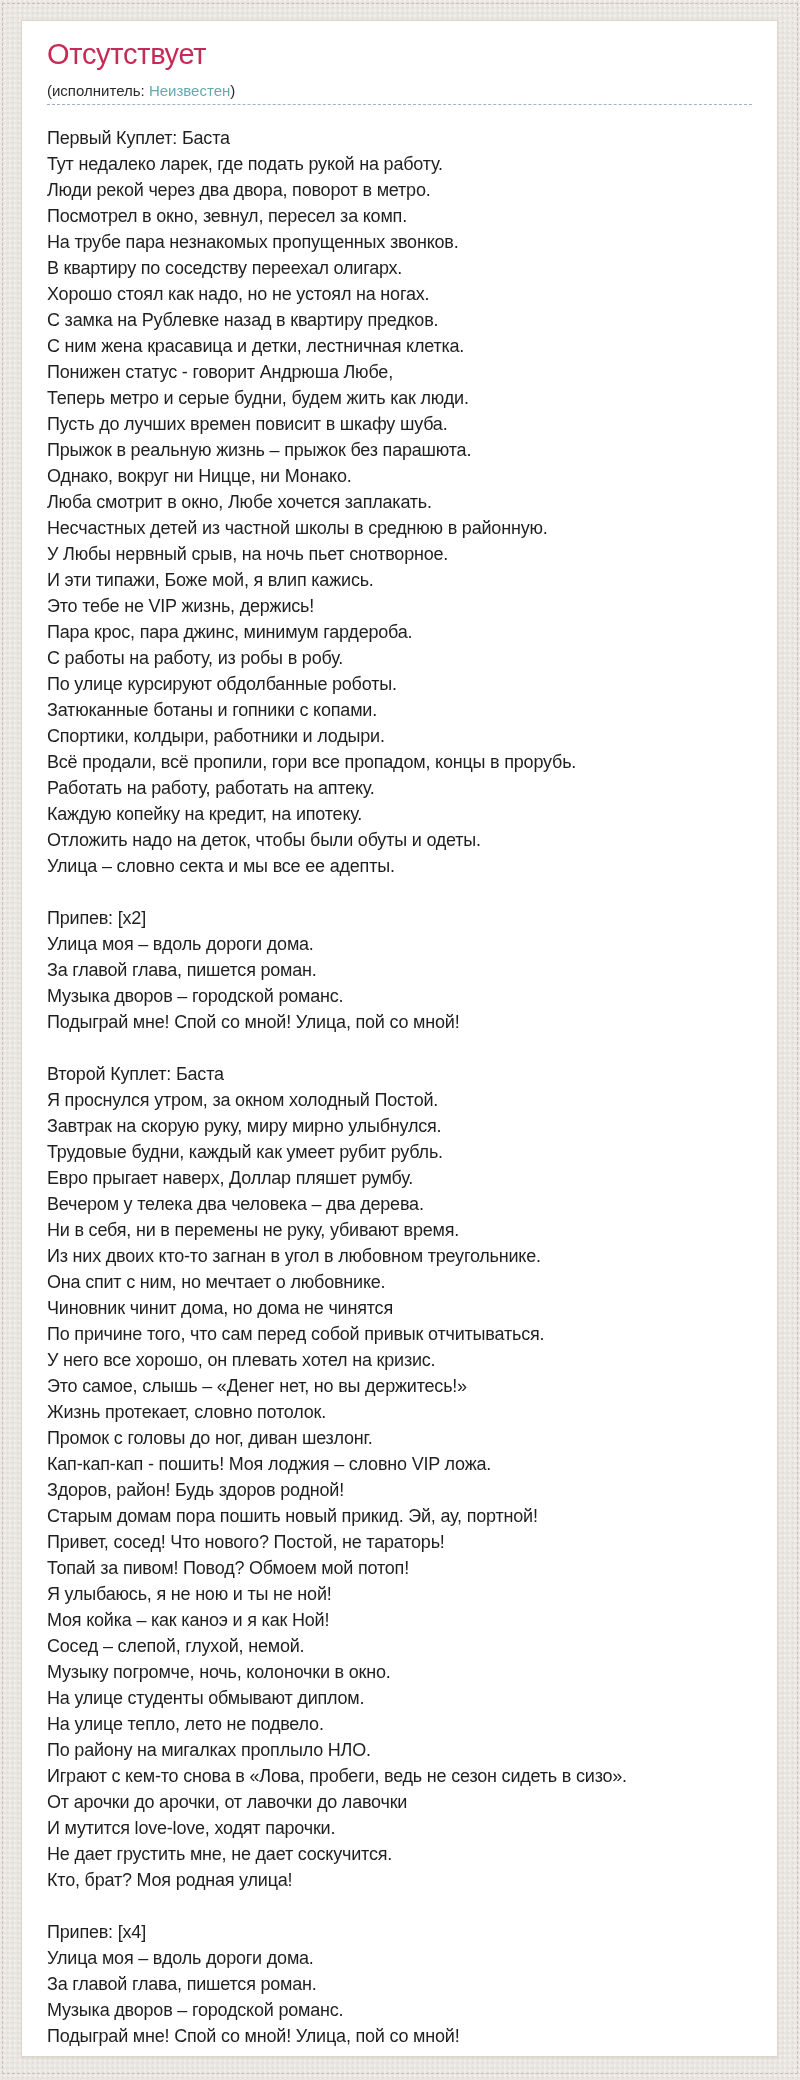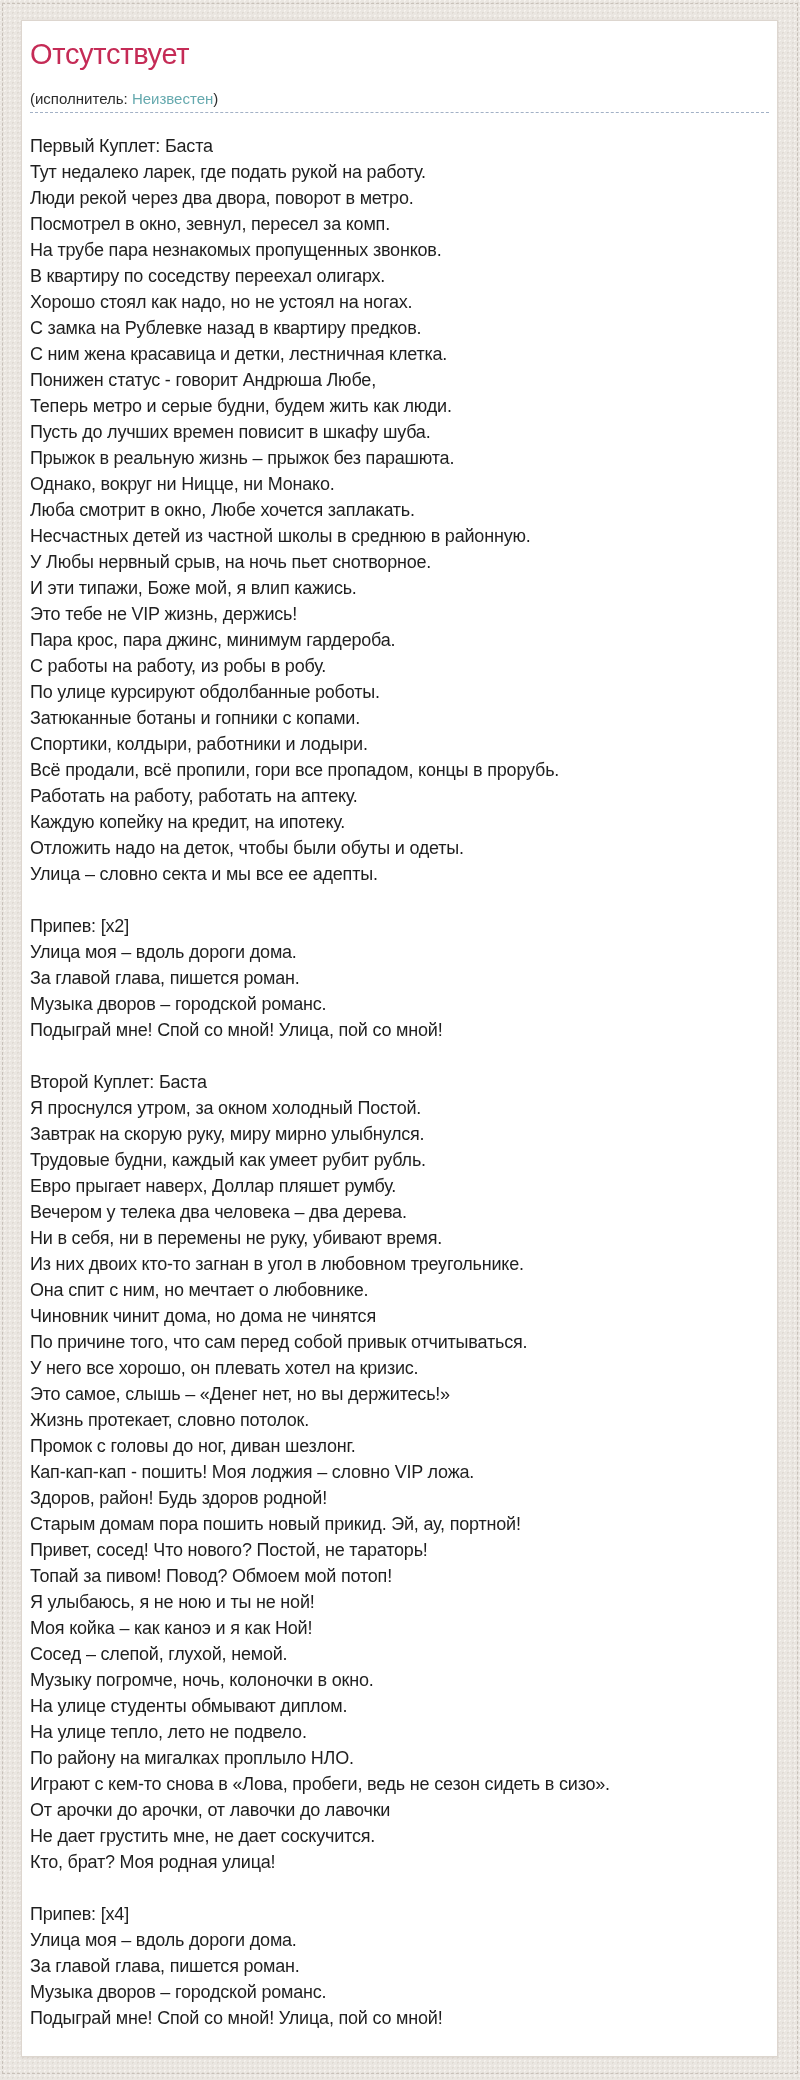--- a/index.html
+++ b/index.html
@@ -31,32 +31,32 @@
   .card {
     position: absolute;
     left: 21px;
     top: 20px;
     width: 757px;
     height: 2037px;
     box-sizing: border-box;
     background: #ffffff;
     border: 1px solid #ddd6cf;
     box-shadow: 0 1px 3px rgba(120,100,90,0.10);
-    padding: 0 8px;
+    padding: 0 25px;
   }
   .song-title {
     margin: 16px 0 0 0;
     font-size: 29px;
     line-height: 34px;
     font-weight: normal;
     color: #c52b56;
     letter-spacing: -0.3px;
   }
   .artist-line {
-    margin-top: 19px;
+    margin-top: 11px;
     padding-bottom: 4px;
     font-size: 15px;
     line-height: 18px;
     color: #2b2b2b;
     border-bottom: 1px dashed #a2b1c6;
   }
   .artist-link {
     color: #65a9ae;
     text-decoration: none;
     cursor: pointer;
@@ -143,20 +143,21 @@
       <div class="lyric-line">Топай за пивом! Повод? Обмоем мой потоп!</div>
       <div class="lyric-line">Я улыбаюсь, я не ною и ты не ной!</div>
       <div class="lyric-line">Моя койка – как каноэ и я как Ной!</div>
       <div class="lyric-line">Сосед – слепой, глухой, немой.</div>
       <div class="lyric-line">Музыку погромче, ночь, колоночки в окно.</div>
       <div class="lyric-line">На улице студенты обмывают диплом.</div>
       <div class="lyric-line">На улице тепло, лето не подвело.</div>
       <div class="lyric-line">По району на мигалках проплыло НЛО.</div>
       <div class="lyric-line">Играют с кем-то снова в «Лова, пробеги, ведь не сезон сидеть в сизо».</div>
       <div class="lyric-line">От арочки до арочки, от лавочки до лавочки</div>
+      <div class="lyric-line">И мутится love-love, ходят парочки.</div>
       <div class="lyric-line">Не дает грустить мне, не дает соскучится.</div>
       <div class="lyric-line">Кто, брат? Моя родная улица!</div>
       <div class="lyric-line"></div>
       <div class="lyric-line">Припев: [x4]</div>
       <div class="lyric-line">Улица моя – вдоль дороги дома.</div>
       <div class="lyric-line">За главой глава, пишется роман.</div>
       <div class="lyric-line">Музыка дворов – городской романс.</div>
       <div class="lyric-line">Подыграй мне! Спой со мной! Улица, пой со мной!</div>
     </div>
 </div>

